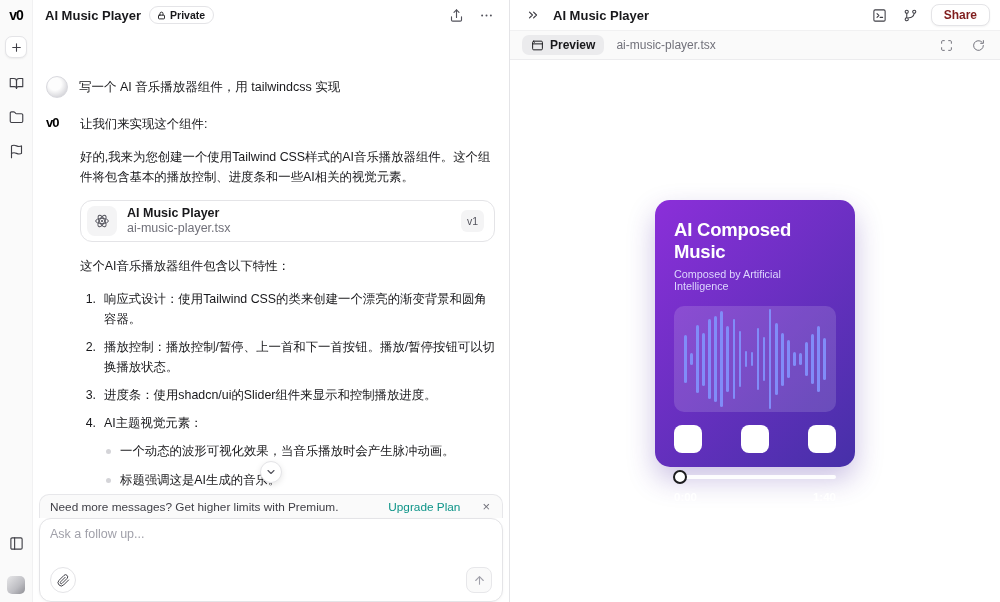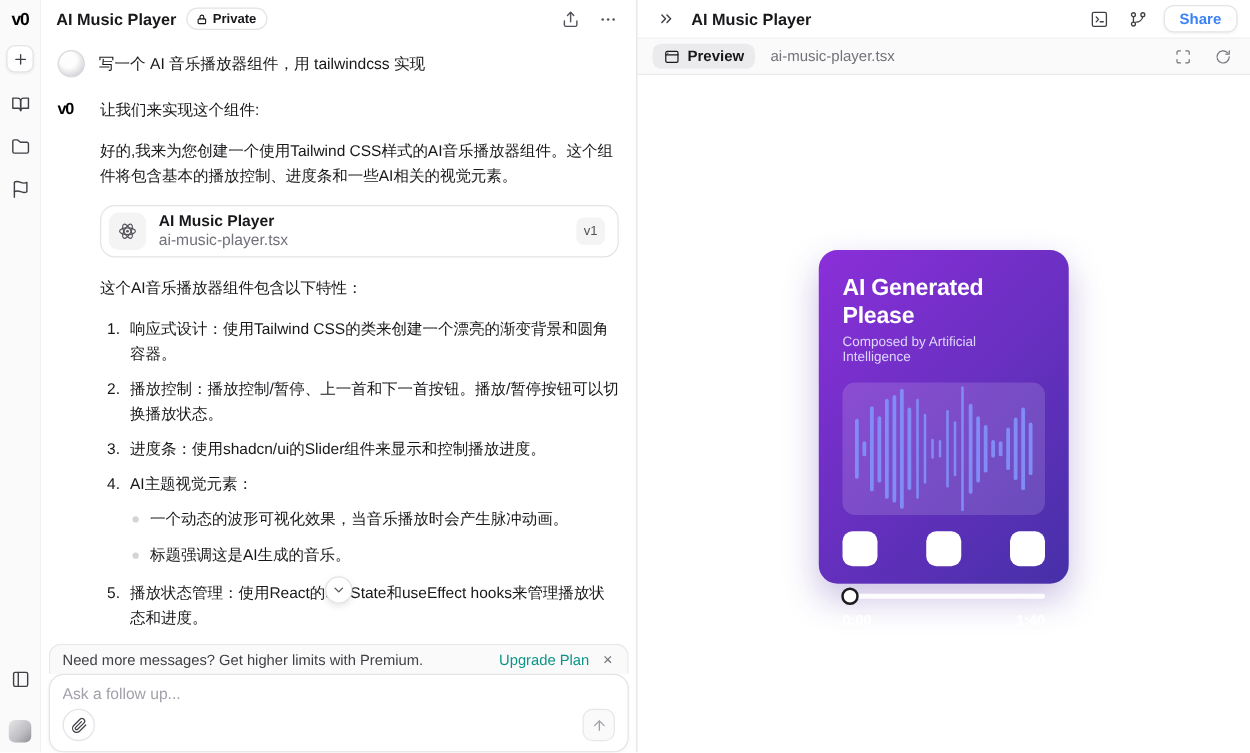--- a/index.html
+++ b/index.html
@@ -17,21 +17,21 @@
 
   
   .chat { width:477px; flex:none; position:relative; border-right:1px solid #e4e4e7; background:#fff; }
   .chat-header { height:30px; display:flex; align-items:center; gap:8px; padding:0 12px; }
   .chat-title { font-size:13px; font-weight:600; }
   .privacy-badge { display:flex; align-items:center; gap:4px; border:1px solid #e4e4e7; border-radius:999px; padding:2px 8px 2px 7px; font-size:10.5px; font-weight:700; color:#18181b; background:#fff; }
   .hdr-spacer { flex:1; }
   .hdr-ic { width:22px; height:22px; display:flex; align-items:center; justify-content:center; color:#52525b; cursor:pointer; }
 
   .chat-scroll { position:absolute; top:30px; left:0; right:0; bottom:0; overflow:hidden; padding:10px 14px 0 13px; }
-  .msg-user { display:flex; align-items:center; gap:11px; margin-bottom:16px; }
+  .msg-user { display:flex; align-items:center; gap:11px; margin-bottom:16px;margin-top:36px; }
   .user-avatar { width:22px; height:22px; flex:none; border-radius:50%; border:1px solid #d9d9de; background:radial-gradient(circle at 40% 35%, #fdfdfd 0 35%, #d8d8dc 75%, #c2c2c8); }
   .user-text { font-size:12.5px; }
   .msg-ai { display:flex; gap:10px; }
   .ai-logo { width:24px; flex:none; font-weight:900; font-size:13px; letter-spacing:-1px; padding-top:1px; color:#000; }
   .ai-body { flex:1; font-size:12.4px; line-height:20px; color:#18181b; }
   .ai-body p.block { margin:0 0 13px; }
   .comp-card { display:flex; align-items:center; gap:10px; border:1px solid #e4e4e7; border-radius:12px; padding:6px 10px 6px 6px; margin:0 0 14px; height:42px; cursor:pointer; background:#fff; }
   .comp-icon-box { width:30px; height:30px; flex:none; border-radius:8px; background:#f4f4f5; display:flex; align-items:center; justify-content:center; color:#52525b; }
   .comp-meta { flex:1; line-height:15px; }
   .comp-title { font-size:12.5px; font-weight:700; }
@@ -39,37 +39,37 @@
   .ver-badge { font-size:10.5px; color:#52525b; background:#f4f4f5; border-radius:6px; padding:1px 6px; align-self:center; }
   .feat { display:flex; margin:0 0 8px; }
   .feat-num { width:16px; flex:none; text-align:right; margin-right:8px; }
   .subs { margin:8px 0 10px 26px; }
   .sub { display:flex; gap:9px; margin-bottom:9px; }
   .sub-dot { width:5px; height:5px; flex:none; border-radius:50%; background:#d4d4d8; margin-top:8px; }
 
   .scroll-down { position:absolute; left:50%; transform:translateX(-50%); bottom:119px; width:22px; height:22px; border-radius:50%; background:#fff; border:1px solid #e4e4e7; box-shadow:0 2px 6px rgba(0,0,0,.10); display:flex; align-items:center; justify-content:center; color:#52525b; cursor:pointer; z-index:5; }
 
   .composer { position:absolute; left:0; right:0; bottom:0; padding:0 6px 0 6px; z-index:4; }
-  .banner { display:flex; align-items:center; gap:9px; background:#fafafa; border:1px solid #e7e7ea; border-bottom:none; border-radius:10px 10px 0 0; padding:4px 10px; font-size:11.8px; }
+  .banner { display:flex; align-items:center; gap:20px; background:#fafafa; border:1px solid #e7e7ea; border-bottom:none; border-radius:10px 10px 0 0; padding:4px 10px; font-size:11.8px; }
   .banner-text { flex:1; color:#3f3f46; }
   .banner-link { font-weight:400; cursor:pointer;margin-left:28px; }
   .banner-x { color:#71717a; cursor:pointer; font-size:13px; padding:0 2px; }
-  .input-card { background:#fff; border:1px solid #e4e4e7; border-radius:12px; box-shadow:0 1px 3px rgba(0,0,0,.04); height:63px; padding:8px 10px; position:relative; }
+  .input-card { background:#fff; border:1px solid #e4e4e7; border-radius:12px; box-shadow:0 1px 3px rgba(0,0,0,.04); height:84px; padding:8px 10px; position:relative; }
   .input-card textarea { width:100%; border:none; outline:none; resize:none; font-family:inherit; font-size:12.5px; color:#18181b; height:20px; background:transparent; }
   .input-card textarea::placeholder { color:#a1a1aa; }
   .attach-btn { position:absolute; left:10px; bottom:8px; width:26px; height:26px; border-radius:50%; border:1px solid #e4e4e7; background:#fff; display:flex; align-items:center; justify-content:center; color:#3f3f46; cursor:pointer; }
   .send-btn { position:absolute; right:10px; bottom:8px; width:26px; height:26px; border-radius:8px; border:1px solid #e7e7ea; background:#fafafa; display:flex; align-items:center; justify-content:center; color:#a1a1aa; cursor:pointer; }
   .disclaimer { background:#fff; text-align:center; font-size:10.5px; color:#a1a1aa; padding:7px 0 8px; }
 
   
   .preview { flex:1; display:flex; flex-direction:column; background:#fff; }
   .pv-header { height:30px; display:flex; align-items:center; gap:9px; padding:0 10px 0 12px; }
   .pv-title { font-size:13px; font-weight:600; flex:1; }
   .pv-ic { width:22px; height:22px; display:flex; align-items:center; justify-content:center; color:#3f3f46; cursor:pointer; }
-  .share-btn { border:1px solid #e4e4e7; background:#fff; border-radius:8px; padding:3px 12px; font-size:12px; font-weight:600; color:#3b82f6; box-shadow:0 1px 2px rgba(0,0,0,.05); cursor:pointer; font-family:inherit; }
+  .share-btn { border:1px solid #e4e4e7; background:#fff; border-radius:8px; padding:3px 12px; font-size:12px; font-weight:600; color:#7f1d1d; box-shadow:0 1px 2px rgba(0,0,0,.05); cursor:pointer; font-family:inherit; }
   .tabbar { height:30px; background:#fafafa; border-bottom:1px solid #ececee; border-top:1px solid #f1f1f2; display:flex; align-items:center; padding:0 12px; gap:12px; }
   .tab-pill { display:flex; align-items:center; gap:6px; background:#ebebed; border-radius:7px; padding:3px 9px; font-size:12px; font-weight:600; cursor:pointer; color:#18181b; }
   .tab-file { font-size:12px; color:#71717a; flex:1; }
   .tab-ic { width:20px; height:20px; display:flex; align-items:center; justify-content:center; color:#71717a; cursor:pointer; }
   .canvas { flex:1; display:flex; justify-content:center; align-items:flex-start; padding-top:140px; background:#fff; }
 
   
   .player { width:200px; height:267px; border-radius:15px; padding:19px 19px 16px; color:#fff; box-shadow:0 12px 28px rgba(67,32,158,.28); }
   .pl-title { font-size:18.5px; font-weight:800; letter-spacing:-.2px; }
   .pl-sub { font-size:10.8px; color:#ddd6fe; margin-top:5px; }
@@ -347,21 +347,21 @@
             <svg width="13" height="13" viewBox="0 0 24 24" fill="none" stroke="currentColor" stroke-width="1.8" stroke-linecap="round" stroke-linejoin="round">
               <path d="M21 12a9 9 0 1 1-2.64-6.36"></path>
               <path d="M21 3v5h-5"></path>
             </svg>
           </span>
       </span>
     </div>
 
     <div class="canvas">
       <div class="player" style="background: linear-gradient(135deg, rgb(139, 47, 217), rgb(70, 48, 168));">
-        <div class="pl-title">AI Generated Please</div>
+        <div class="pl-title">AI Composed Music</div>
         <div class="pl-sub">Composed by Artificial Intelligence</div>
         <div class="waveform">
             <span class="wf-bar" style="height: 45%; background: rgb(129, 140, 248);"></span>
             <span class="wf-bar" style="height: 12%; background: rgb(129, 140, 248);"></span>
             <span class="wf-bar" style="height: 65%; background: rgb(129, 140, 248);"></span>
             <span class="wf-bar" style="height: 50%; background: rgb(129, 140, 248);"></span>
             <span class="wf-bar" style="height: 75%; background: rgb(129, 140, 248);"></span>
             <span class="wf-bar" style="height: 82%; background: rgb(129, 140, 248);"></span>
             <span class="wf-bar" style="height: 90%; background: rgb(129, 140, 248);"></span>
             <span class="wf-bar" style="height: 62%; background: rgb(129, 140, 248);"></span>

